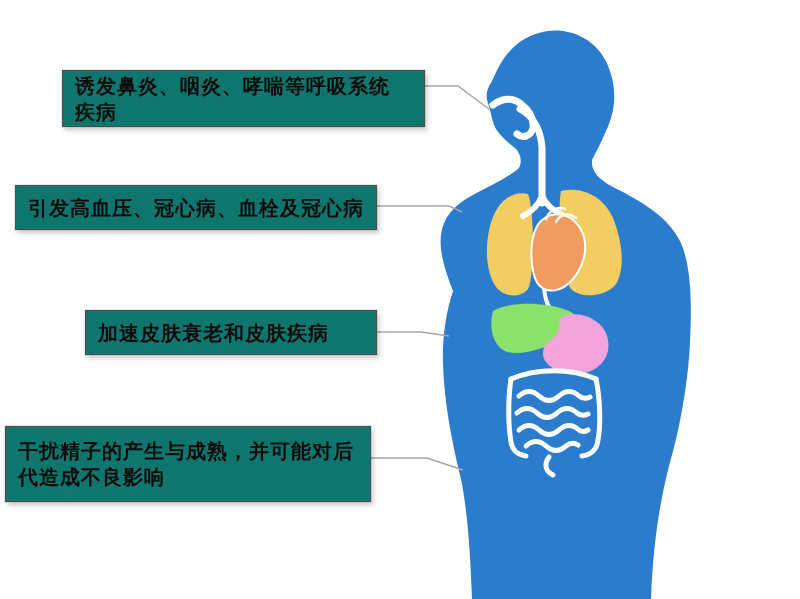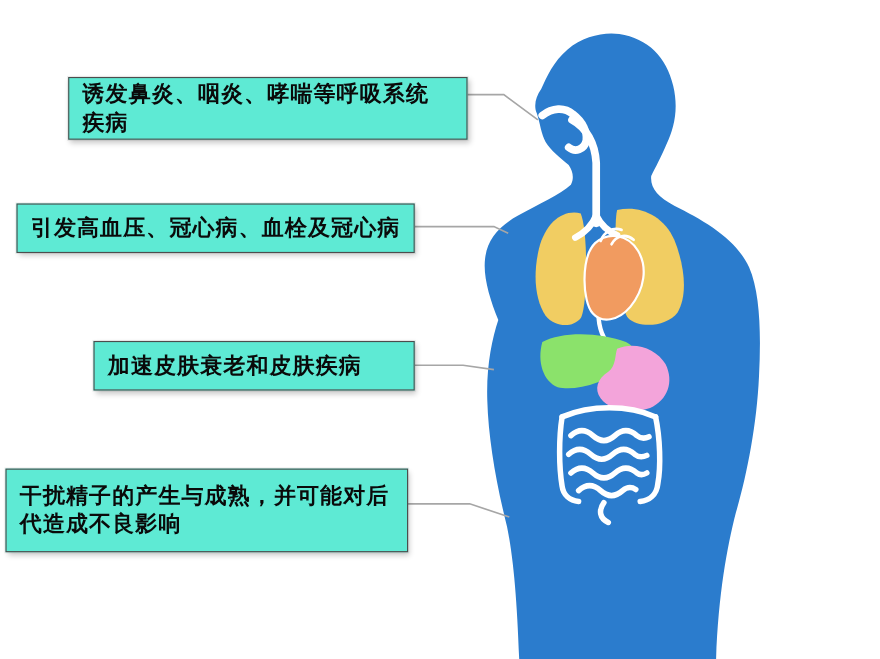--- a/index.html
+++ b/index.html
@@ -18,21 +18,21 @@
   .figure-svg {
     position: absolute;
     left: 0;
     top: 0;
     width: 800px;
     height: 599px;
   }
   .callout {
     position: absolute;
     box-sizing: border-box;
-    background: #5eead4;
+    background: #0f766e;
     border: 1px solid #4d4d4d;
     box-shadow: 0 0 0 1px rgba(0,0,0,0.07), 2px 3px 5px rgba(0,0,0,0.22);
     color: #0a0a0a;
     font-weight: bold;
     font-size: 20px;
     line-height: 1.3;
     letter-spacing: 1px;
     padding: 5px 12px;
     display: flex;
     align-items: center;

